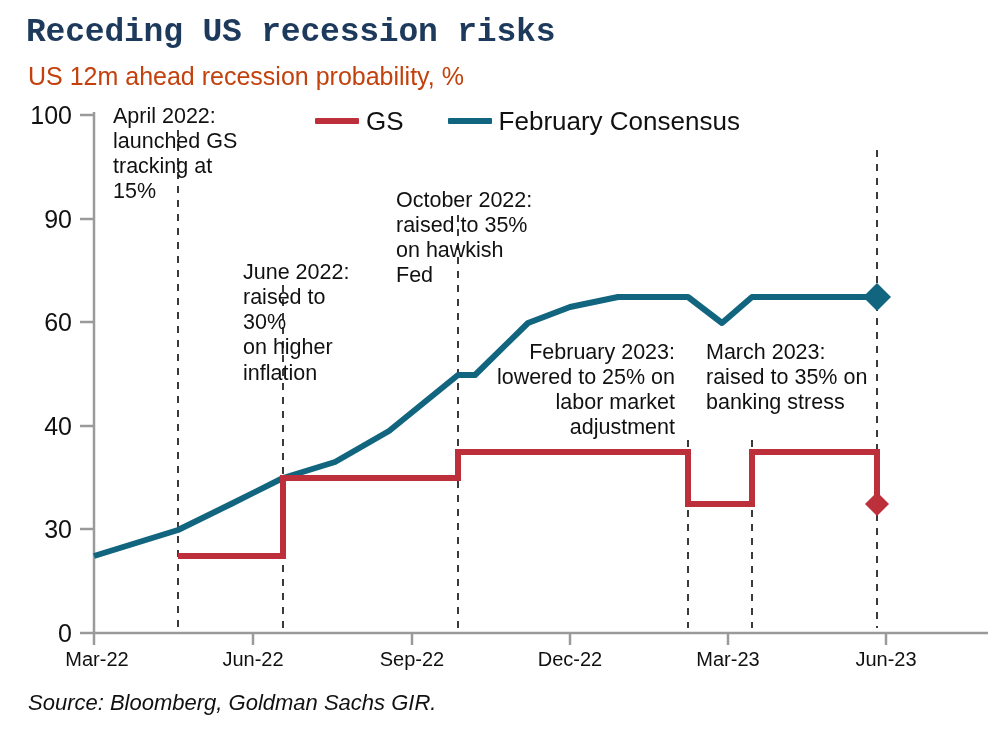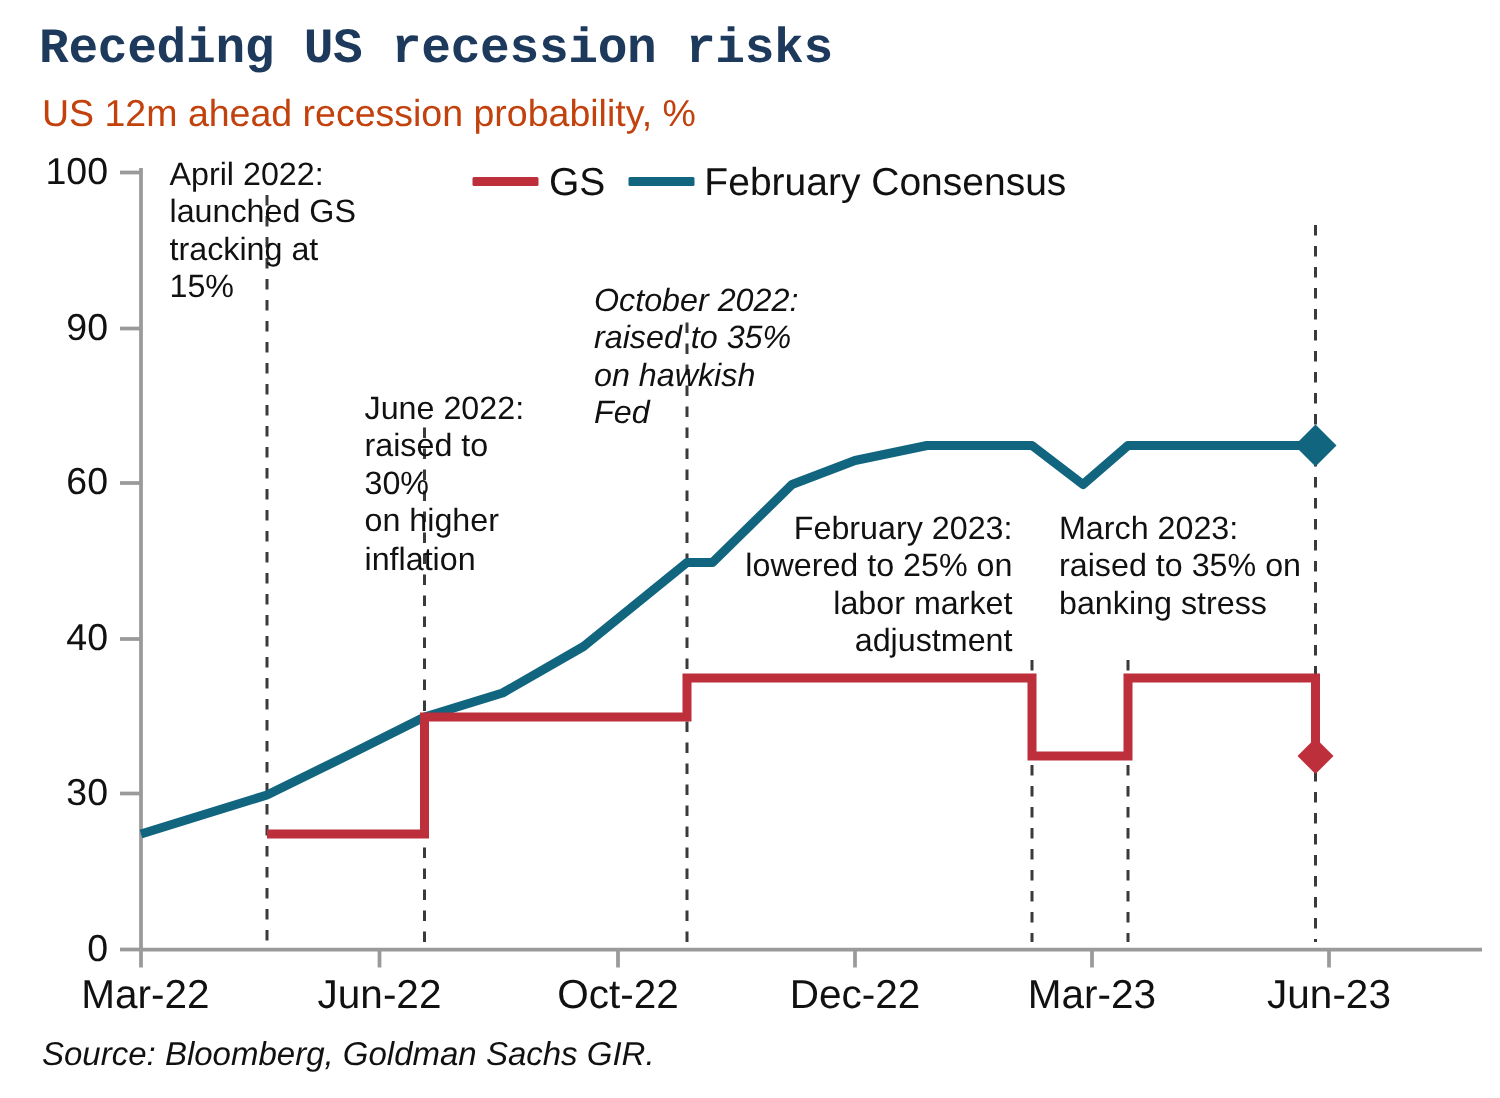--- a/index.html
+++ b/index.html
@@ -32,28 +32,28 @@
   svg.plot{position:absolute;left:0;top:0;width:1000px;height:732px;}
 
   .ytick-label{
     position:absolute;
     font-size:25px;color:#111;
     text-align:right;width:64px;
     transform:translateY(-50%);
   }
   .xtick-label{
     position:absolute;top:648px;
-    font-size:27px;color:#111;
+    font-size:20px;color:#111;
     text-align:center;width:150px;
     transform:translateX(-50%);
   }
 
   .legend{
     position:absolute;left:315px;top:108px;
-    display:flex;align-items:center;gap:15px;
+    display:flex;align-items:center;gap:44px;
   }
   .legend-item{display:flex;align-items:center;gap:7px;}
   .legend-swatch{display:block;width:44px;height:6px;border-radius:1px;}
   .legend-label{font-size:26px;color:#111;white-space:nowrap;line-height:1;}
 
   .annot{
     position:absolute;
     font-size:21.5px;line-height:1.17;
     color:#111;white-space:pre-line;
   }
@@ -70,21 +70,21 @@
 
   <div class="ytick-label" style="left:8px;top:633px;">0</div>
   <div class="ytick-label" style="left:8px;top:529px;">30</div>
   <div class="ytick-label" style="left:8px;top:426px;">40</div>
   <div class="ytick-label" style="left:8px;top:322px;">60</div>
   <div class="ytick-label" style="left:8px;top:219px;">90</div>
   <div class="ytick-label" style="left:8px;top:115px;">100</div>
 
   <div class="xtick-label" style="left:97px;">Mar-22</div>
   <div class="xtick-label" style="left:253px;">Jun-22</div>
-  <div class="xtick-label" style="left:412px;">Oct-22</div>
+  <div class="xtick-label" style="left:412px;">Sep-22</div>
   <div class="xtick-label" style="left:570px;">Dec-22</div>
   <div class="xtick-label" style="left:728px;">Mar-23</div>
   <div class="xtick-label" style="left:886px;">Jun-23</div>
 
   <svg class="plot" viewBox="0 0 1000 732">
 
     <line x1="94" y1="112" x2="94" y2="633" stroke="#9a9a9a" stroke-width="2.5"></line>
     <line x1="94" y1="633" x2="988" y2="633" stroke="#9a9a9a" stroke-width="2.5"></line>
 
     <line x1="80" y1="115" x2="94" y2="115" stroke="#9a9a9a" stroke-width="2.5"></line>
@@ -134,21 +134,21 @@
 launched GS
 tracking at
 15%</div>
 
   <div class="annot left" style="left:243px;top:260px;width:150px;">June 2022:
 raised to
 30%
 on higher
 inflation</div>
 
-  <div class="annot left" style="left:396px;top:188px;width:175px;font-style:italic;">October 2022:
+  <div class="annot left" style="left:396px;top:188px;width:175px;">October 2022:
 raised to 35%
 on hawkish
 Fed</div>
 
   <div class="annot right" style="left:462px;top:340px;width:213px;">February 2023:
 lowered to 25% on
 labor market
 adjustment</div>
 
   <div class="annot left" style="left:706px;top:340px;width:190px;">March 2023:

